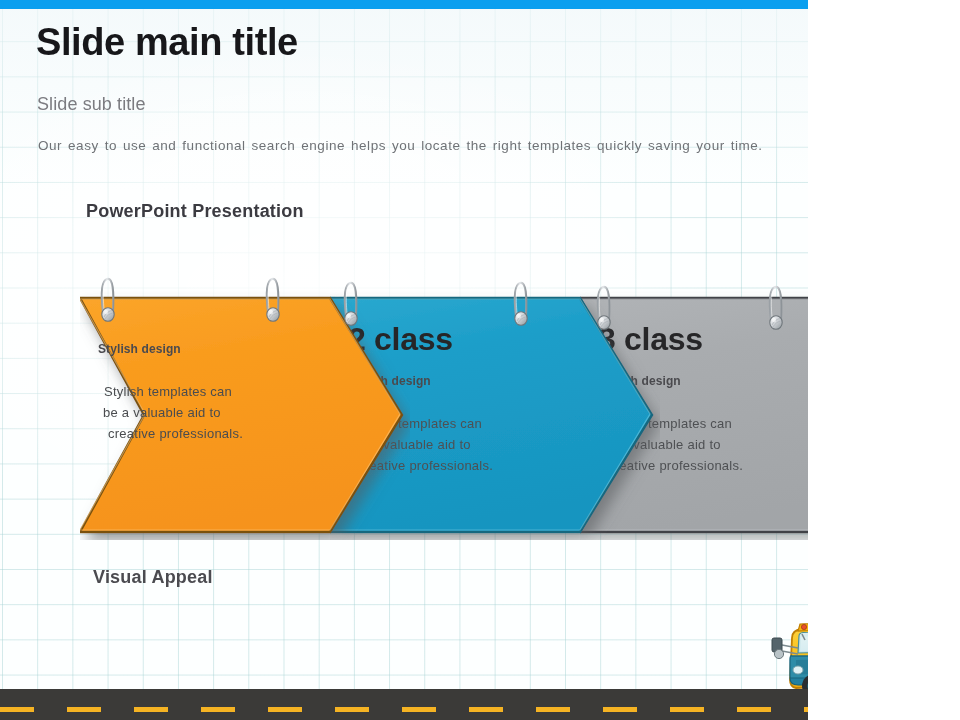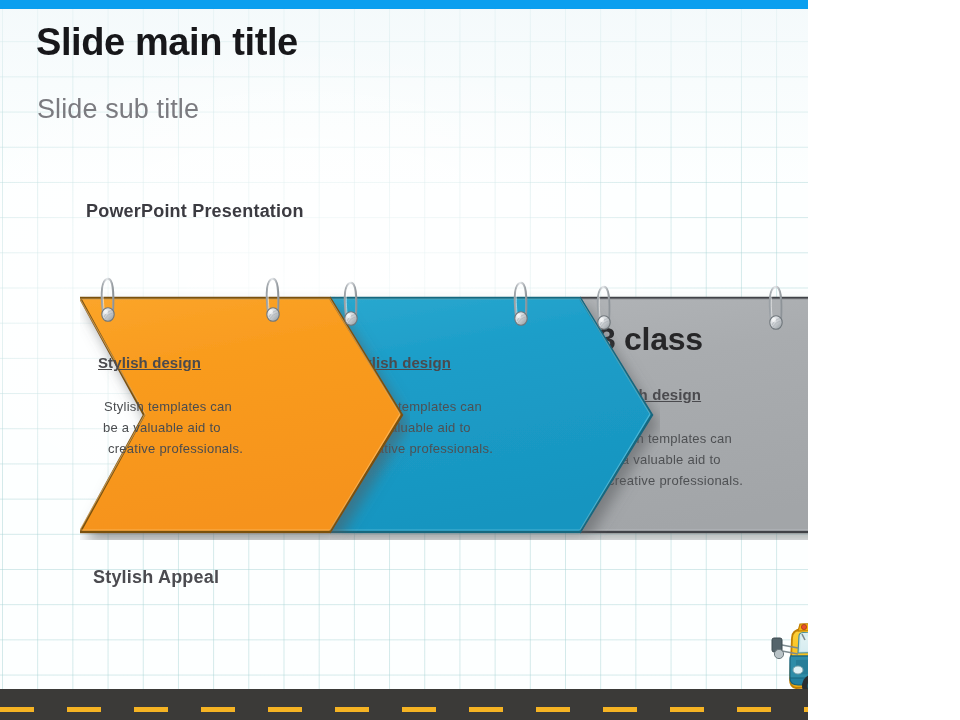--- a/index.html
+++ b/index.html
@@ -56,21 +56,21 @@
     position: absolute;
     left: 36px; top: 21px;
     font-size: 38px;
     font-weight: bold;
     color: #17171a;
     letter-spacing: -0.4px;
   }
   #sub-title {
     position: absolute;
     left: 37px; top: 94px;
-    font-size: 27px;
+    font-size: 18px;
     font-weight: normal;
     color: #7b7b80;
     letter-spacing: 0.1px;
   }
   #header-desc {
     position: absolute;
     left: 38px; top: 138px;
     font-size: 13.5px;
     color: #6f7276;
     letter-spacing: 0.55px;
@@ -121,27 +121,26 @@
     padding-top: 33px;
   }
   .card-num {
     font-size: 32px;
     font-weight: bold;
     color: #262628;
     letter-spacing: -0.3px;
     line-height: 1;
   }
   .card-sub {
-    margin-top: 32px;
-    font-size: 15px;
+    margin-top: 20px;
+    font-size: 12px;
     font-weight: bold;
     color: #4a4a4e;
     letter-spacing: 0.1px;
     line-height: 1;
-    text-decoration: underline;
   }
   .card-desc {
     margin-top: 26px;
     font-size: 13px;
     color: #4e5053;
     line-height: 21px;
     letter-spacing: 0.25px;
     margin-left: 6px;
   }
   .card-desc span { display: block; }
@@ -215,20 +214,21 @@
 
 <div id="slide">
 
   <div id="grid-bg"></div>
   <div id="grid-wash"></div>
 
   <div id="top-bar"></div>
 
   <div id="main-title">Slide main title</div>
   <div id="sub-title">Slide sub title</div>
+  <div id="header-desc">Our easy to use and functional  search engine helps you locate  the right  templates  quickly  saving your time.</div>
 
   <div id="ppt-heading">PowerPoint Presentation</div>
 
   <div id="cards">
 
     <div class="card" id="card-3">
       <svg class="card-shape" viewBox="0 0 330 250" preserveAspectRatio="none">
         <defs>
           <linearGradient id="g3face" x1="0" y1="0" x2="0.25" y2="1">
             <stop offset="0%" stop-color="#b0b3b6"></stop>
@@ -262,20 +262,21 @@
             <stop offset="100%" stop-color="#1795c0"></stop>
           </linearGradient>
           <filter id="sh2" x="-25%" y="-25%" width="160%" height="170%">
             <feDropShadow dx="6" dy="9" stdDeviation="7" flood-color="#55585c" flood-opacity="0.55"></feDropShadow>
           </filter>
         </defs>
         <polygon filter="url(#sh2)" points="0,8 250,8 322,125 250,242 0,242 64,125" fill="url(#g2face)" stroke="#17677f" stroke-width="2.4"></polygon>
         <polygon points="0,9 250,9 320,124 250,240 0,240 65,124" fill="none" stroke="#7fd3ea" stroke-width="1.2" opacity="0.5"></polygon>
       </svg>
       <div class="card-body">
+        <div class="card-num">2 class</div>
         <div class="card-sub">Stylish design</div>
         <div class="card-desc">
           <span>Stylish templates can</span>
           <span>be a valuable aid to</span>
           <span>creative professionals.</span>
         </div>
       </div>
     </div>
 
     <div class="card" id="card-1">
@@ -418,21 +419,21 @@
           </defs>
           <path d="M8 40 C6 24 6 9 12 7 C18 5 19 20 18 40" fill="none" stroke="url(#wireG)" stroke-width="2.1" stroke-linecap="round"></path>
           <path d="M9.4 40 C7.6 25 7.8 11 12 9.4" fill="none" stroke="#ffffff" stroke-width="0.7" opacity="0.75"></path>
           <ellipse cx="13" cy="42.5" rx="6.2" ry="6.8" fill="url(#beadG)" stroke="#6f767b" stroke-width="1.1"></ellipse>
           <path d="M9 45 C11 41 14 39 17 38.5" fill="none" stroke="#aeb4b9" stroke-width="0.8"></path>
           <path d="M9.5 47.5 C12 43.5 15 41.5 17.6 41" fill="none" stroke="#aeb4b9" stroke-width="0.8"></path>
           <ellipse cx="11" cy="40" rx="2" ry="2.3" fill="#ffffff" opacity="0.6"></ellipse>
         </svg></div>
   </div>
 
-  <div id="visual-heading">Stylish Appeal</div>
+  <div id="visual-heading">Visual Appeal</div>
 
   <svg id="bus" viewBox="0 0 200 92">
     <defs>
       <linearGradient id="busBody" x1="0" y1="0" x2="0" y2="1">
         <stop offset="0%" stop-color="#fdd23f"></stop>
         <stop offset="55%" stop-color="#f9bf17"></stop>
         <stop offset="100%" stop-color="#f0a90e"></stop>
       </linearGradient>
       <linearGradient id="glass" x1="0" y1="0" x2="0" y2="1">
         <stop offset="0%" stop-color="#dff0f2"></stop>

